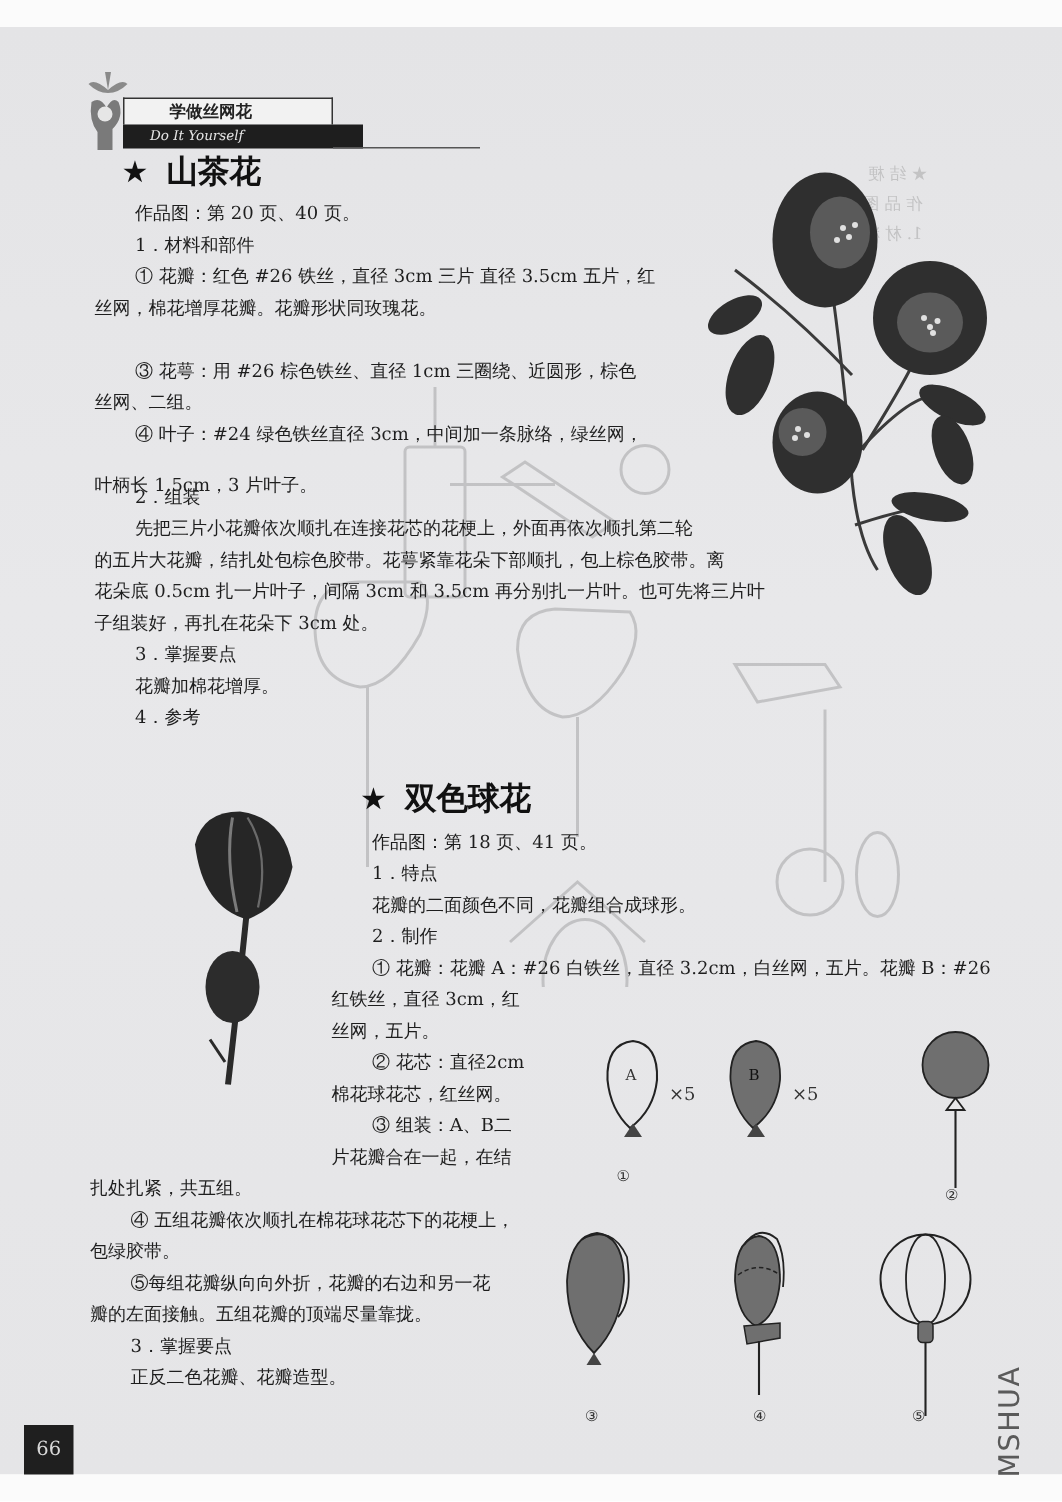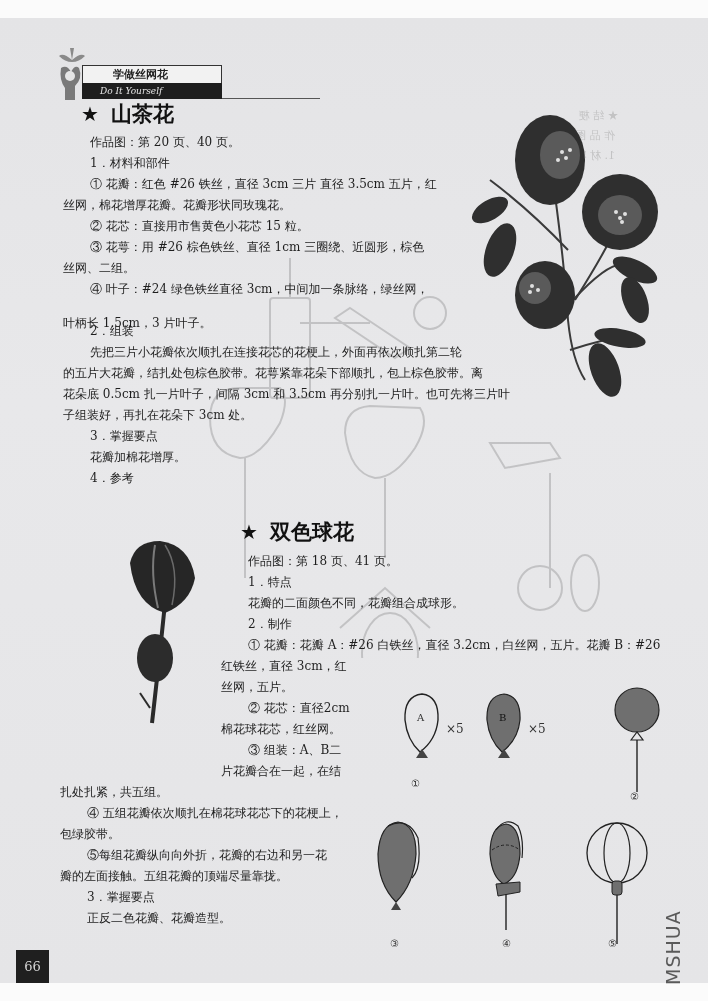--- a/index.html
+++ b/index.html
@@ -20,21 +20,21 @@
     
     .header { position: absolute; left: 55px; top: 28px; }
     .header-logo { position: absolute; left: 0; top: 0; width: 34px; height: 54px; }
     .header-box-top {
       position: absolute; left: 27px; top: 19px; width: 140px; height: 18px;
       border: 1px solid #333; border-bottom: none; background: #f2f2f2;
       font-family: "DejaVu Sans", sans-serif; font-weight: bold; font-size: 11px;
       padding-left: 30px; line-height: 17px; color: #222;
     }
     .header-box-bottom {
-      position: absolute; left: 27px; top: 37px; width: 140px; height: 16px;
+      position: absolute; left: 27px; top: 37px; width: 160px; height: 16px;
       background: #1e1e1e; color: #e6e6e6; font-family: "DejaVu Serif", serif;
       font-style: italic; font-size: 9px; line-height: 16px; padding-left: 18px;
     }
     .header-rule { position: absolute; left: 167px; top: 52px; width: 98px; height: 1px; background: #555; }
 
     .section-title { position: absolute; font-family: "DejaVu Sans", sans-serif; font-weight: bold; font-size: 21px; color: #111; white-space: nowrap; margin-left: 16px; }
     .section-title .star { margin-right: 12px; font-size: 20px; }
 
     .txt { position: absolute; font-size: 12px; line-height: 20.5px; color: #1e1e1e; white-space: nowrap; }
 
@@ -113,21 +113,20 @@
   </div>
 
   <div class="section-title" style="left:65px; top:82px;">
     <span class="star">★</span><span>山茶花</span>
   </div>
 
   <div class="txt" style="left:90px; top:114px;">作品图：第 20 页、40 页。</div>
   <div class="txt" style="left:90px; top:135px;">1．材料和部件</div>
   <div class="txt" style="left:90px; top:156px;">① 花瓣：红色 #26 铁丝，直径 3cm 三片  直径 3.5cm 五片，红</div>
   <div class="txt" style="left:63px; top:177px;">丝网，棉花增厚花瓣。花瓣形状同玫瑰花。</div>
-  <div class="txt" style="left:90px; top:198px;">② 花芯：直接用市售黄色小花芯 15 粒。</div>
   <div class="txt" style="left:90px; top:219px;">③ 花萼：用 #26 棕色铁丝、直径 1cm 三圈绕、近圆形，棕色</div>
   <div class="txt" style="left:63px; top:240px;">丝网、二组。</div>
   <div class="txt" style="left:90px; top:261px;">④ 叶子：#24 绿色铁丝直径 3cm，中间加一条脉络，绿丝网，</div>
   <div class="txt" style="left:63px; top:282px;margin-top:13px;">叶柄长 1.5cm，3 片叶子。</div>
   <div class="txt" style="left:90px; top:303px;">2．组装</div>
   <div class="txt" style="left:90px; top:324px;">先把三片小花瓣依次顺扎在连接花芯的花梗上，外面再依次顺扎第二轮</div>
   <div class="txt" style="left:63px; top:345px;">的五片大花瓣，结扎处包棕色胶带。花萼紧靠花朵下部顺扎，包上棕色胶带。离</div>
   <div class="txt" style="left:63px; top:366px;">花朵底 0.5cm 扎一片叶子，间隔 3cm 和 3.5cm 再分别扎一片叶。也可先将三片叶</div>
   <div class="txt" style="left:63px; top:387px;">子组装好，再扎在花朵下 3cm 处。</div>
   <div class="txt" style="left:90px; top:408px;">3．掌握要点</div>

